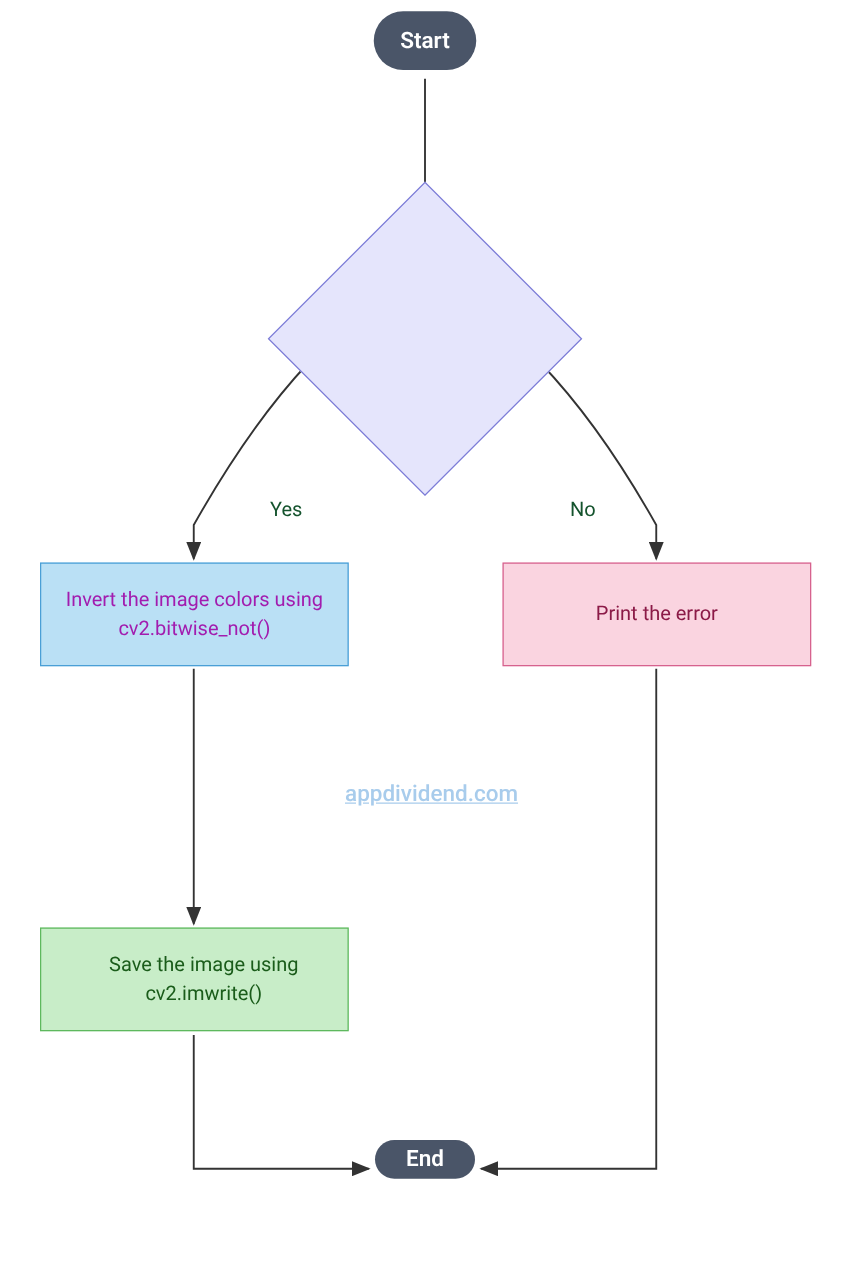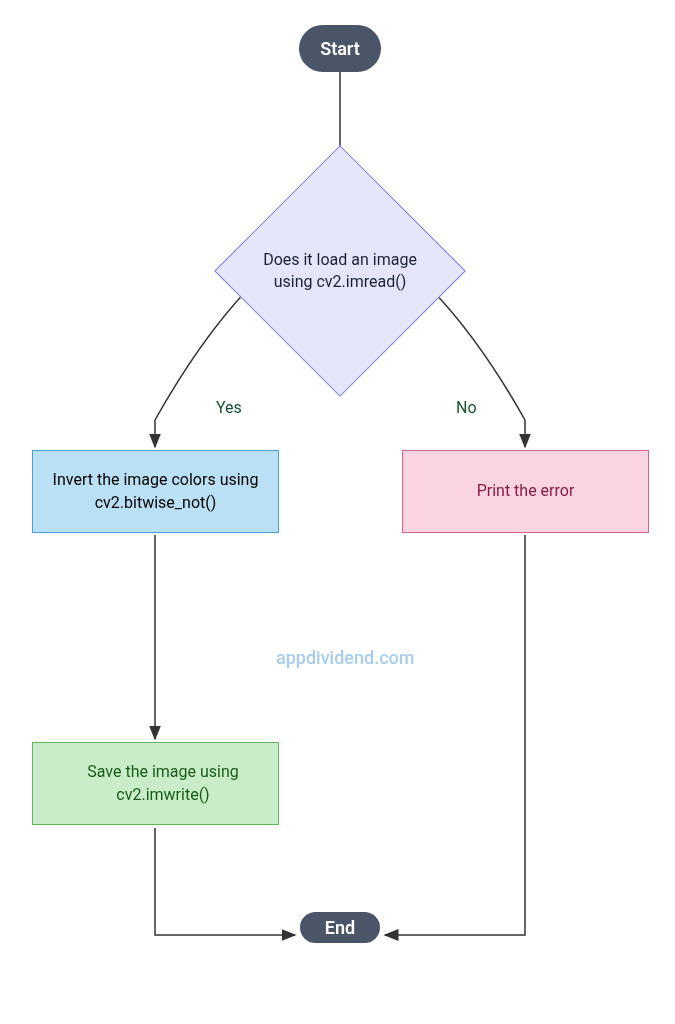--- a/index.html
+++ b/index.html
@@ -58,21 +58,21 @@
       line-height: 1.4;
     }
     .process {
       border: 1px solid;
       padding: 10px;
       line-height: 1.4;
     }
     .process-blue {
       background: #bae0f5;
       border-color: #4a9fd6;
-      color: #000000;
+      color: #a21caf;
     }
     .process-pink {
       background: #fad4e0;
       border-color: #d6628e;
       color: #8b1a47;
     }
     .process-green {
       background: #c8edc8;
       border-color: #5eb85e;
       color: #1a5c1a;
@@ -116,42 +116,41 @@
 
     <path d="M 432 290 Q 480 340 525 420 L 525 447" stroke="#333" stroke-width="1.5" fill="none" marker-end="url(#arrowhead)"></path>
 
     <line x1="155" y1="535" x2="155" y2="739" stroke="#333" stroke-width="1.5" marker-end="url(#arrowhead)"></line>
 
     <path d="M 155 828 L 155 935 L 295 935" stroke="#333" stroke-width="1.5" fill="none" marker-end="url(#arrowhead)"></path>
 
     <path d="M 525 535 L 525 935 L 385 935" stroke="#333" stroke-width="1.5" fill="none" marker-end="url(#arrowhead)"></path>
   </svg>
 
-  <div class="node terminal" style="left:299px; top:25px; width:82px; height:47px;">
+  <div class="node terminal" style="left:299px; top:9px; width:82px; height:47px;">
     <span>Start</span>
   </div>
 
   <div class="decision" style="left:251px; top:182px; width:178px; height:178px;">
     <div class="decision-shape"></div>
-    <div class="decision-text">Does it load an image using cv2.imread()</div>
   </div>
 
   <div class="label" style="left:216px; top:398px;">Yes</div>
 
   <div class="label" style="left:456px; top:398px;">No</div>
 
   <div class="node process process-blue" style="left:32px; top:450px; width:247px; height:83px;">
     <span>Invert the image colors using cv2.bitwise_not()</span>
   </div>
 
   <div class="node process process-pink" style="left:402px; top:450px; width:247px; height:83px;">
     <span>Print the error</span>
   </div>
 
-  <div class="watermark" style="left:276px; top:647px;">appdividend.com</div>
+  <div class="watermark" style="left:276px; top:625px;text-decoration:underline;">appdividend.com</div>
 
   <div class="node process process-green" style="left:32px; top:742px; width:247px; height:83px;">
     <span>Save the image using cv2.imwrite()</span>
   </div>
 
   <div class="node terminal" style="left:300px; top:912px; width:80px; height:31px;">
     <span>End</span>
   </div>
 
 </div>

